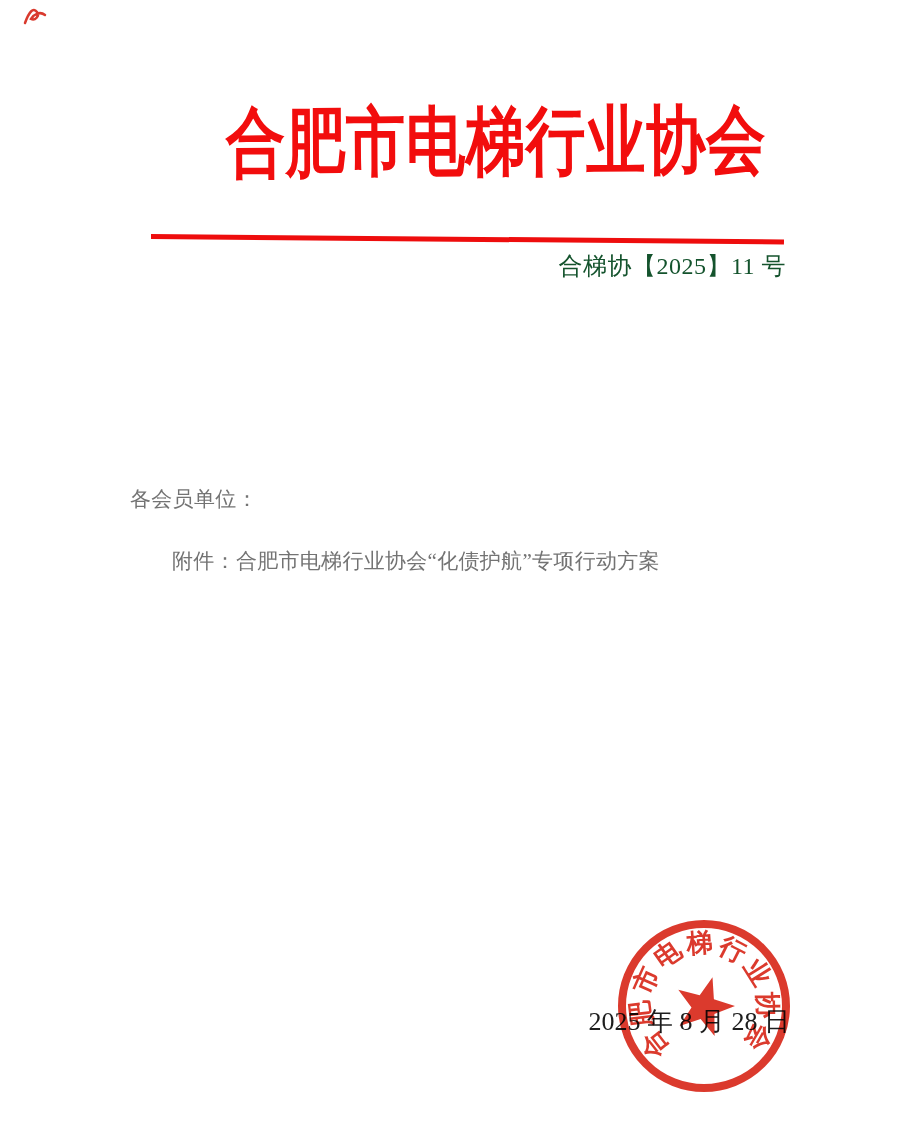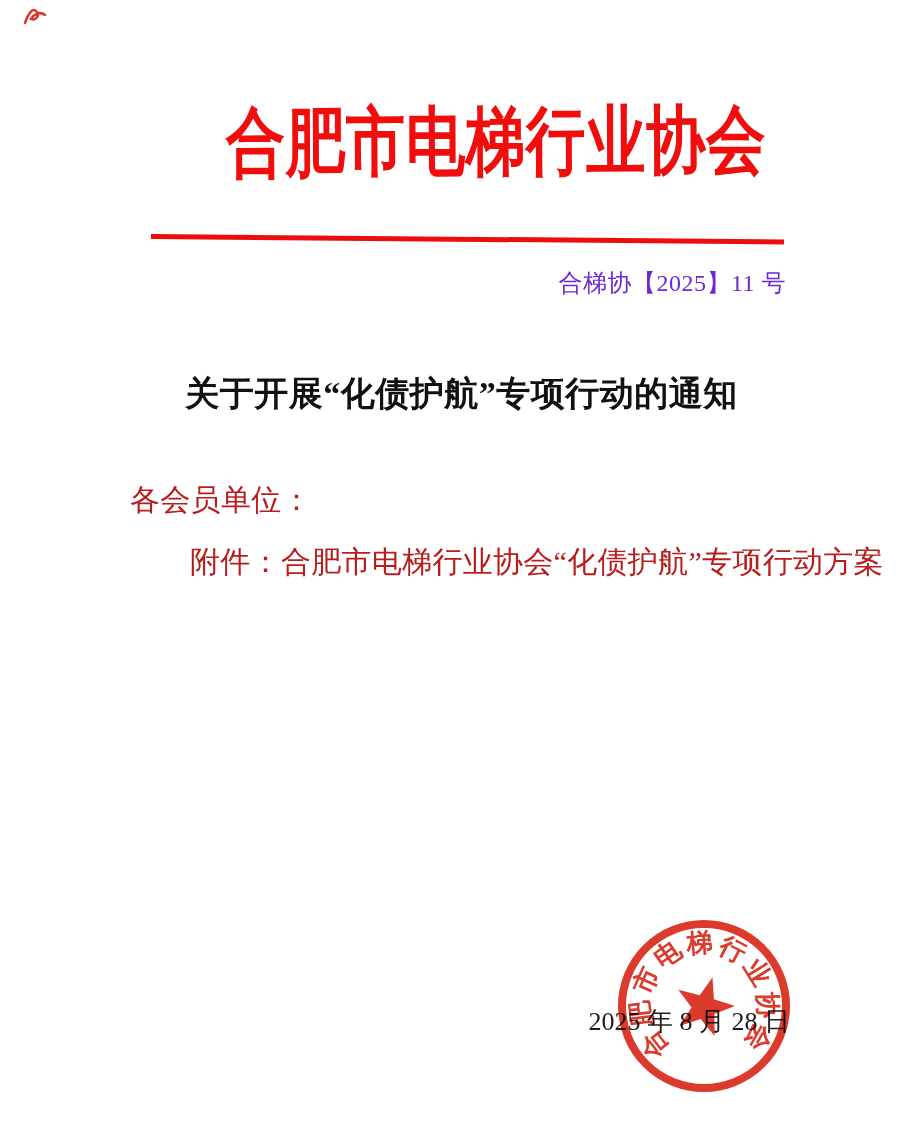--- a/index.html
+++ b/index.html
@@ -25,34 +25,34 @@
     transform:scaleX(0.79) rotate(-0.25deg);
     transform-origin:center;
   }
   
   .red-line{
     position:absolute;left:151px;top:234px;width:633px;height:5px;
     background:#ee0d0d;transform:rotate(0.5deg);transform-origin:left center;
   }
   
   .doc-number{
-    position:absolute;top:269px;right:137px;
-    font-size:24px;line-height:1.2;color:#6d28d9;
+    position:absolute;top:252px;right:137px;
+    font-size:24px;line-height:1.2;color:#14532d;
     white-space:nowrap;letter-spacing:0.5px;
   }
   
   .doc-heading{
     position:absolute;top:375px;left:0;width:923px;
     text-align:center;font-size:34px;font-weight:bold;
     line-height:1.1;color:#111;white-space:nowrap;letter-spacing:0.5px;
   }
   
   .body-text{
     position:absolute;top:476px;left:130px;width:720px;
-    font-size:30px;line-height:47.5px;color:#b91c1c;
+    font-size:21px;line-height:47.5px;color:#737373;
     letter-spacing:0.3px;
   }
   .body-text p{margin:0;white-space:pre;}
   .body-text p.indent{text-indent:2em;}
   .body-text p.p1{margin-top:6px;}
   .body-text p.p2{margin-top:18px;}
   .body-text p.attach{margin-top:14px;}
   
   .date-line{
     position:absolute;top:1006px;right:133px;
@@ -82,21 +82,20 @@
   </svg>
 
   <div class="org-title">
     <span class="stretch">合肥市电梯行业协会</span>
   </div>
 
   <div class="red-line"></div>
 
   <div class="doc-number">合梯协【2025】11 号</div>
 
-  <div class="doc-heading">关于开展“化债护航”专项行动的通知</div>
 
   <div class="body-text">
     <p class="salutation">各会员单位：</p>
     <p class="indent attach">附件：合肥市电梯行业协会“化债护航”专项行动方案</p>
   </div>
 
   <div class="date-line">2025 年 8 月 28 日</div>
 
   <svg class="seal" viewBox="0 0 190 190">
     <circle class="seal-ring" cx="95" cy="95" r="82"></circle>

